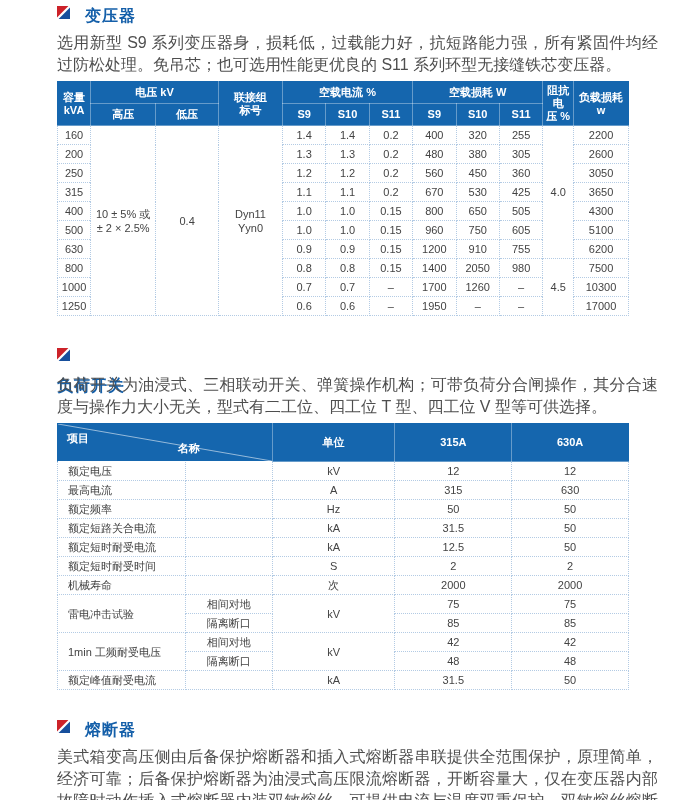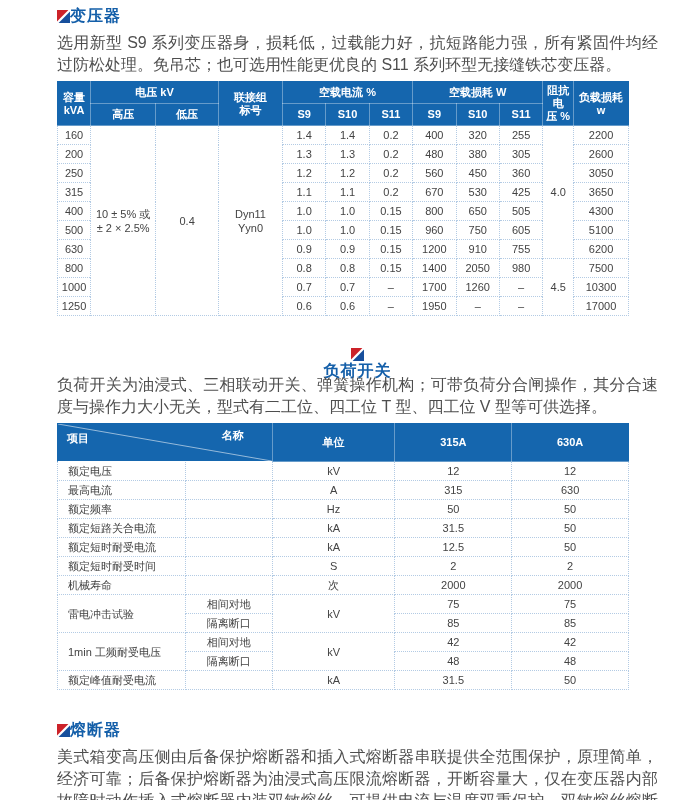--- a/index.html
+++ b/index.html
@@ -13,21 +13,21 @@
   }
   *{box-sizing:border-box;}
   html,body{margin:0;padding:0;background:#ffffff;}
   body{
     width:686px;min-height:800px;
     font-family:"Liberation Sans","DejaVu Sans",sans-serif;
     color:var(--body_text);
   }
   .inner{padding:6px 28px 10px 57px;}
 
-  .section-title{display:flex;align-items:center;gap:0;height:20px;}
+  .section-title{display:flex;gap:15px;height:20px;}
   .section-title .title-text{
     color:var(--title_text);font-size:16px;font-weight:bold;letter-spacing:1px;
   }
   .title-icon{width:13px;height:13px;display:inline-block;flex:0 0 13px;}
   .title-icon svg{display:block;width:13px;height:13px;}
   .tri-red{fill:var(--icon_red);}
   .tri-blue{fill:var(--icon_blue);}
 
   .para{
     margin:6px 0 0 0;font-size:16px;line-height:22px;color:var(--para_text);
@@ -52,21 +52,21 @@
   }
   #transformer-table tbody td{height:19px;}
   #switch-table tbody td{height:19px;}
   .pre{white-space:pre-line;}
   #transformer-table thead tr th{height:18px;}
 
   
   #switch-table td.item-cell{text-align:left;padding-left:10px;}
   .diag-cell{position:relative;height:38px;padding:0;}
   .diag-cell svg{position:absolute;top:0;left:0;width:100%;height:100%;}
-  .diag-name{position:absolute;top:5px;left:56%;font-weight:bold;margin-left:44px;}
+  .diag-name{position:absolute;top:18px;left:56%;font-weight:bold;}
   .diag-item{position:absolute;bottom:16px;left:9px;font-weight:bold;}
 
   .mt-sec2{margin-top:32px;flex-direction:column;}
   .mt-sec3{margin-top:30px;}
 </style>
 </head>
 <body>
 
 <div class="inner">
 

